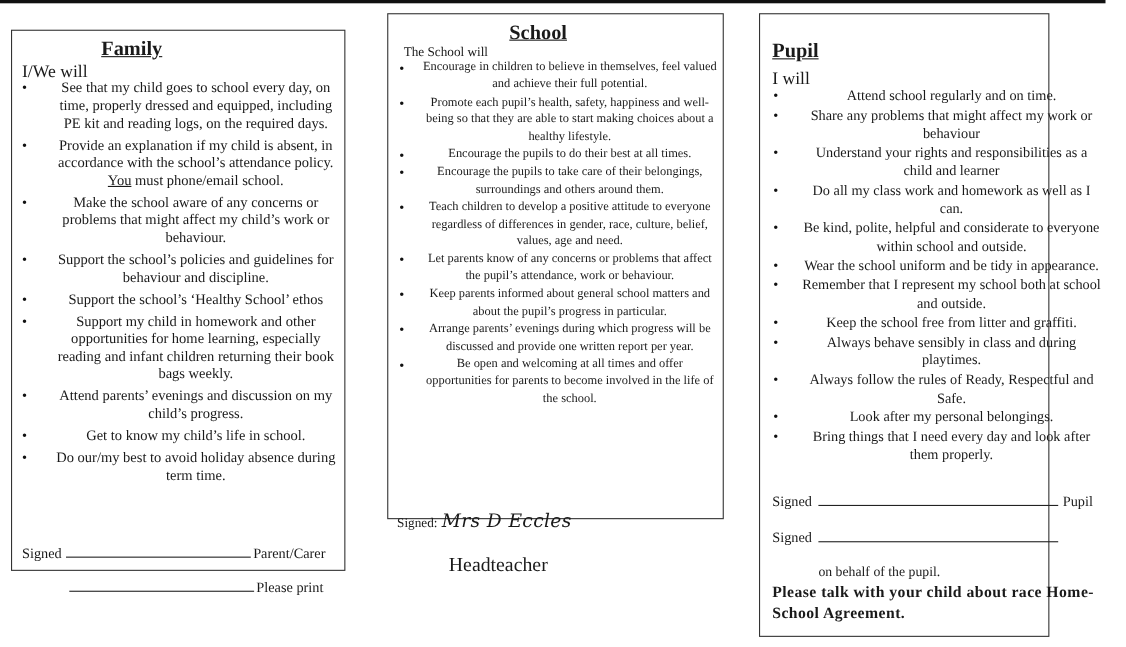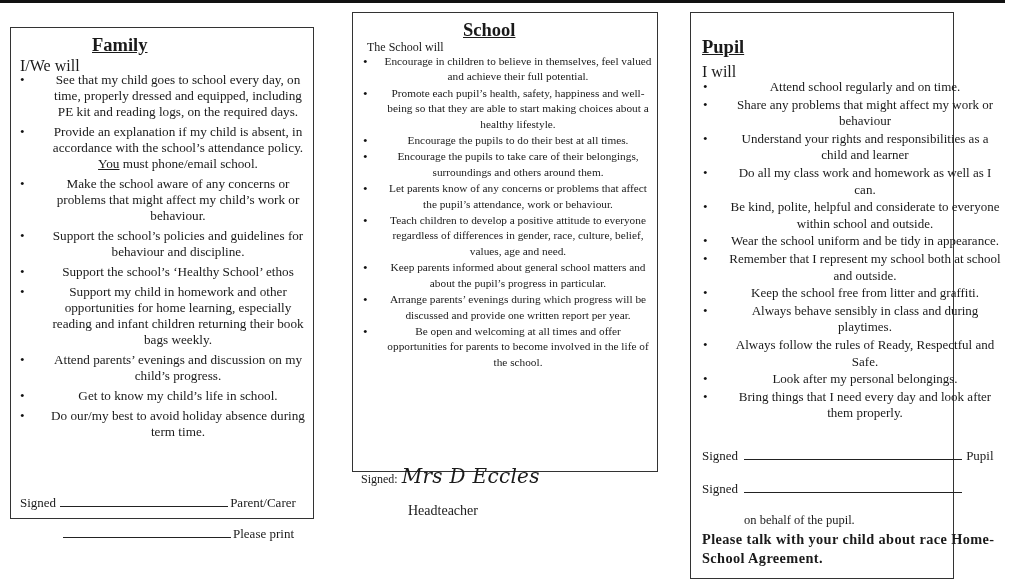--- a/index.html
+++ b/index.html
@@ -46,24 +46,24 @@
   .sigrow { position:absolute; font-size:13px; white-space:nowrap; }
   .line { display:inline-block; border-bottom:1.3px solid #222; vertical-align:baseline; height:12px; }
 
   #family .sig1 { left:9px; top:466px; }
   #family .sig1 .line { width:168px; margin:0 2px 0 4px; }
   #family .sig2 { left:52px; top:497px; }
   #family .sig2 .line { width:168px; margin-right:2px; }
 
   #school .sig { left:8px; top:451px; font-size:12px; }
   #school .signature {
-    font-family:"DejaVu Serif", serif; font-style:italic; font-size:20px; margin-left:4px;
+    font-family:"DejaVu Serif", serif; font-style:italic; font-size:17px; margin-left:4px;
     letter-spacing:0.3px;
   }
-  #school .role { position:absolute; left:55px; top:490px; font-size:14px; }
+  #school .role { position:absolute; left:55px; top:490px; font-size:18px; }
 
   #pupil .sig1 { left:11px; top:434px; }
   #pupil .sig1 .line { width:218px; margin:0 4px 0 6px; }
   #pupil .sig2 { left:11px; top:467px; }
   #pupil .sig2 .line { width:218px; margin-left:6px; }
   #pupil .behalf { position:absolute; left:53px; top:500px; font-size:12.5px; }
   #pupil .closing {
     position:absolute; left:11px; top:517px; width:300px; font-size:14.3px; font-weight:bold;
     line-height:19px; letter-spacing:0.4px;
   }
@@ -98,22 +98,22 @@
 </div>
 
 <div class="box" id="school">
   <div class="title">School</div>
   <div class="intro">The School will</div>
   <ul class="items">
     <li>Encourage in children to believe in themselves, feel valued and achieve their full potential.</li>
     <li>Promote each pupil’s health, safety, happiness and well-being so that they are able to start making choices about a healthy lifestyle.</li>
     <li>Encourage the pupils to do their best at all times.</li>
     <li>Encourage the pupils to take care of their belongings, surroundings and others around them.</li>
+    <li>Teach children to develop a positive attitude to everyone regardless of differences in gender, race, culture, belief, values, age and need.</li>
     <li>Let parents know of any concerns or problems that affect the pupil’s attendance, work or behaviour.</li>
-    <li>Teach children to develop a positive attitude to everyone regardless of differences in gender, race, culture, belief, values, age and need.</li>
     <li>Keep parents informed about general school matters and about the pupil’s progress in particular.</li>
     <li>Arrange parents’ evenings during which progress will be discussed and provide one written report per year.</li>
     <li>Be open and welcoming at all times and offer opportunities for parents to become involved in the life of the school.</li>
   </ul>
   <div class="sigrow sig">
     <span>Signed:</span><span class="signature">Mrs D Eccles</span>
   </div>
   <div class="role">Headteacher</div>
 </div>
 

